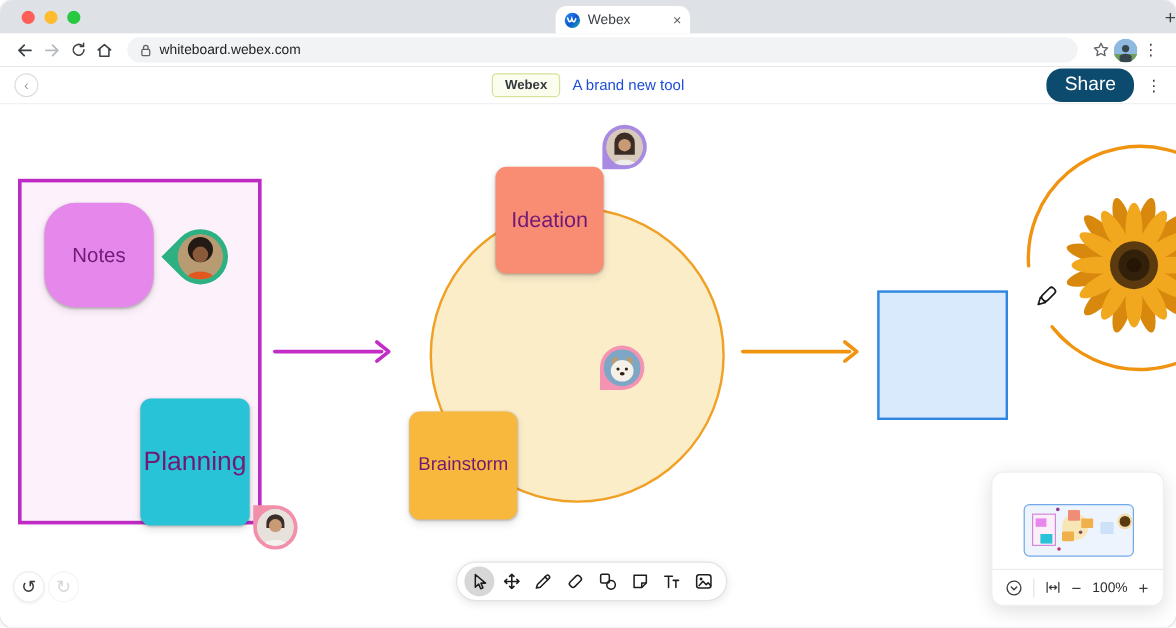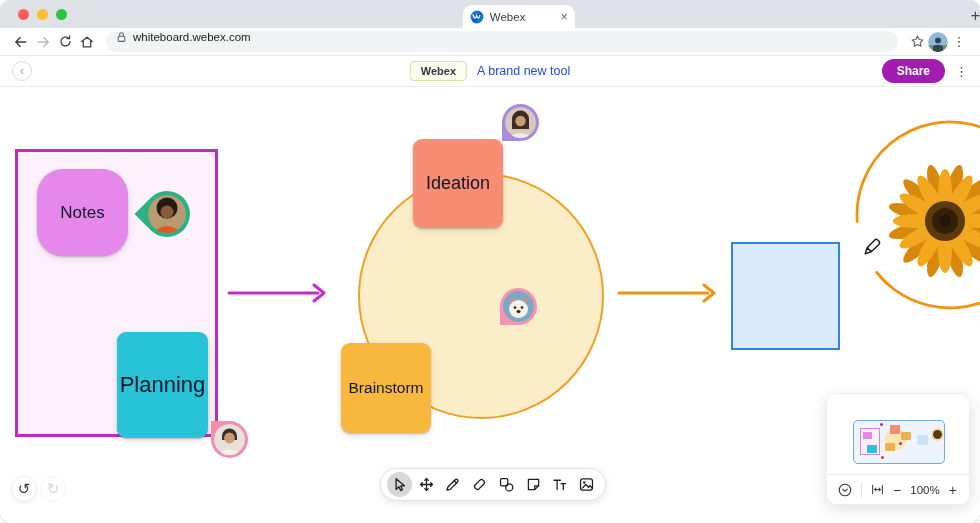--- a/index.html
+++ b/index.html
@@ -16,49 +16,49 @@
          border-radius:9px 9px 0 0; padding:0 7px; }
   .tab-title { font-size:11.5px; color:#3c4043; flex:1; }
   .tab-close { font-size:12px; color:#5f6368; line-height:1; cursor:default; }
   .newtab { font-size:16px; color:#444; margin:0 0 3px 14px; }
 
   
   .addressbar { height:28px; background:#fff; display:flex; align-items:center; padding:0 10px;
                 border-bottom:1px solid #e6e8ea; }
   .nav-ic { width:22px; height:22px; display:flex; align-items:center; justify-content:center; }
   .urlpill { flex:1; height:21px; background:#f1f3f4; border-radius:11px; display:flex;
-             gap:6px; padding:0 10px; margin:0 8px; }
+             align-items:center; gap:6px; padding:0 10px; margin:0 8px; }
   .url { font-size:11.5px; color:#202124; }
   .avatar-mini { width:20px; height:20px; border-radius:50%; overflow:hidden; }
 
   
   .appheader { position:relative; height:31px; background:#fff; border-bottom:1px solid #eceef0;
                display:flex; align-items:center; padding:0 12px; }
   .backcircle { width:20px; height:20px; border-radius:50%; border:1px solid #dadce0; color:#9aa0a6;
                 display:flex; align-items:center; justify-content:center; font-size:12px; background:#fff; }
   .header-center { position:absolute; left:50%; transform:translateX(-50%); display:flex;
                    align-items:center; gap:10px; }
   .space-badge { font-size:11px; font-weight:700; color:#33383b; background:#fbfdee;
                  border:1px solid #d4e29a; border-radius:4px; padding:3px 10px; }
   .board-title { font-size:12.5px; font-weight:400; color:#1d4ed8; }
   .header-right { margin-left:auto; display:flex; align-items:center; gap:10px; }
-  .share-btn { background:#a21caf; color:#fff; font-size:12px; font-weight:700; border:none;
+  .share-btn { background:#0c4a6e; color:#fff; font-size:16px; font-weight:400; border:none;
                border-radius:13px; padding:5px 15px; }
   .kebab { color:#3c4043; font-size:13px; letter-spacing:0; line-height:1; }
 
   
   .canvas { position:relative; height:436px; background:#fff; overflow:hidden; }
   .frame { position:absolute; left:15px; top:62px; width:203px; height:288px;
            border:3px solid #bd2bc4; background:#fdf2fb; z-index:1; }
   .bigcircle { position:absolute; left:358px; top:86px; width:246px; height:246px; border-radius:50%;
                background:#fcedc9; border:2.5px solid #f0a024; z-index:1; }
   .bluesquare { position:absolute; left:731px; top:155px; width:109px; height:108px;
                 background:#d9eafc; border:2.5px solid #2e86e0; z-index:1; }
   .sticky { position:absolute; border-radius:9px; display:flex; align-items:center; justify-content:center;
-            color:#0f172a; z-index:2; box-shadow:0 1px 2px rgba(0,0,0,.22), 0 3px 7px rgba(0,0,0,.10); }
+            color:#701a75; z-index:2; box-shadow:0 1px 2px rgba(0,0,0,.22), 0 3px 7px rgba(0,0,0,.10); }
   .st-notes       { left:37px;  top:82px;  width:91px; height:87px; background:#e687eb; font-size:17px;border-radius:26px; }
   .st-planning    { left:117px; top:245px; width:91px; height:106px; background:#29c3d7; font-size:22px; }
   .st-ideation    { left:413px; top:52px;  width:90px; height:89px; background:#f98d74; font-size:18px; }
   .st-diagramming { left:539px; top:114px; width:91px; height:90px; background:#f7b83d; font-size:13px; }
   .st-brainstorm  { left:341px; top:256px; width:90px; height:90px; background:#f7b83d; font-size:15.5px; }
 
   .svglayer { position:absolute; left:0; top:0; width:980px; height:436px; z-index:3; pointer-events:none; }
 
   
   .cursor-bubble { position:absolute; z-index:4; display:flex; align-items:center; justify-content:center; }

